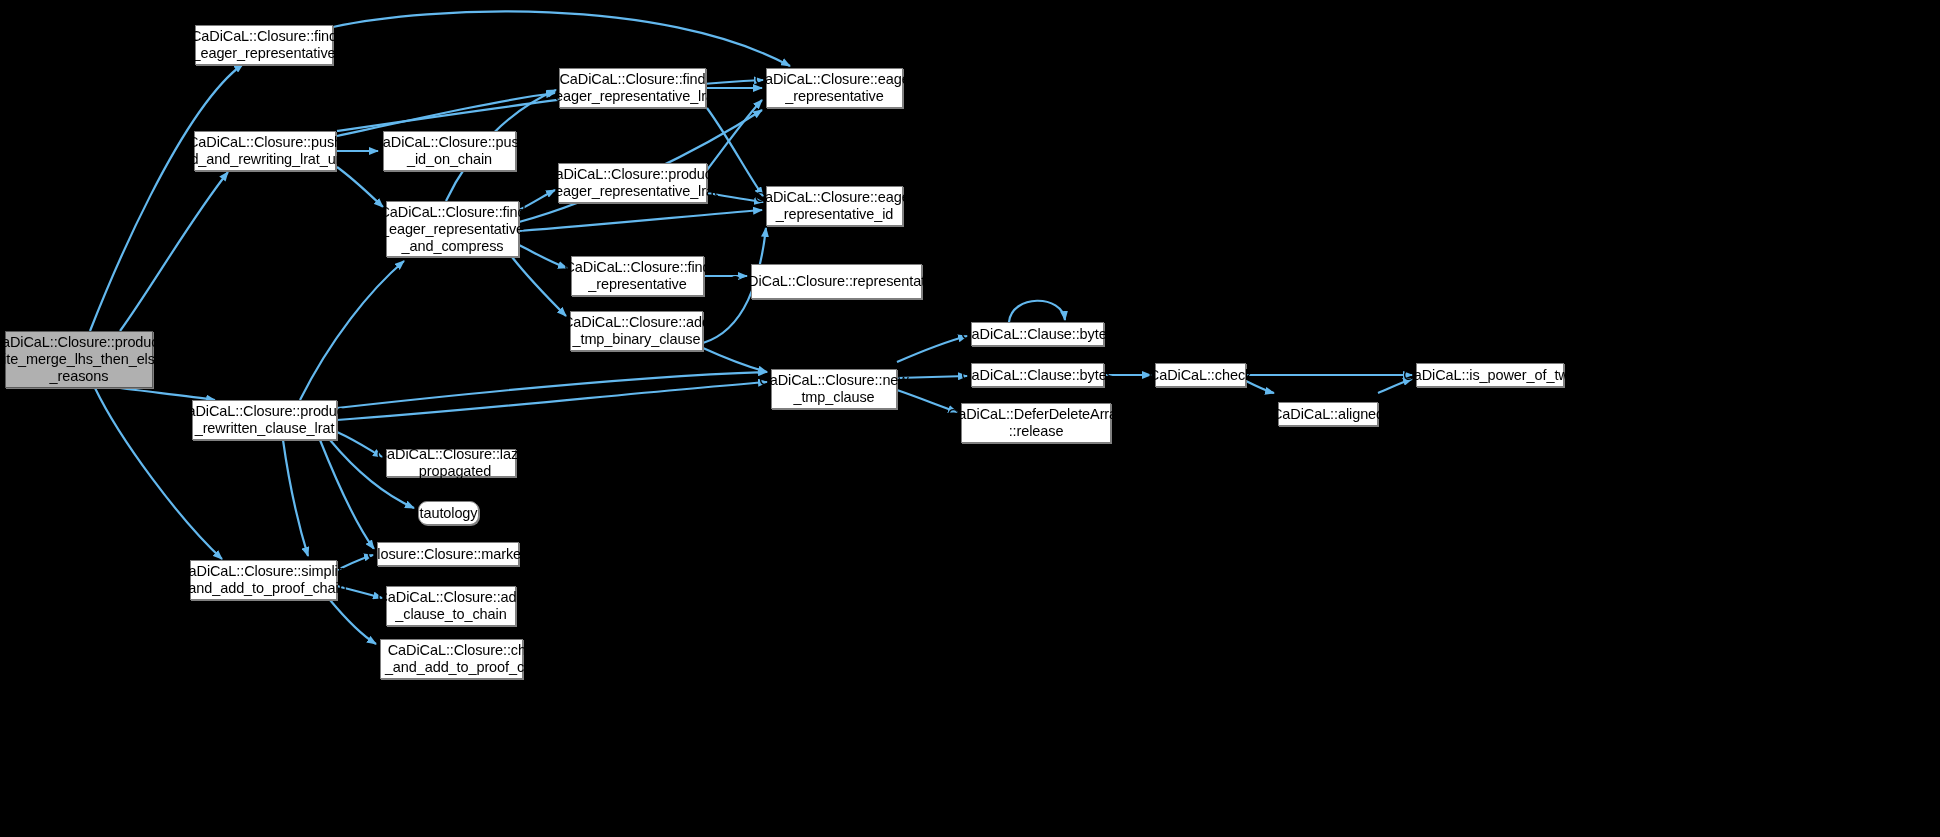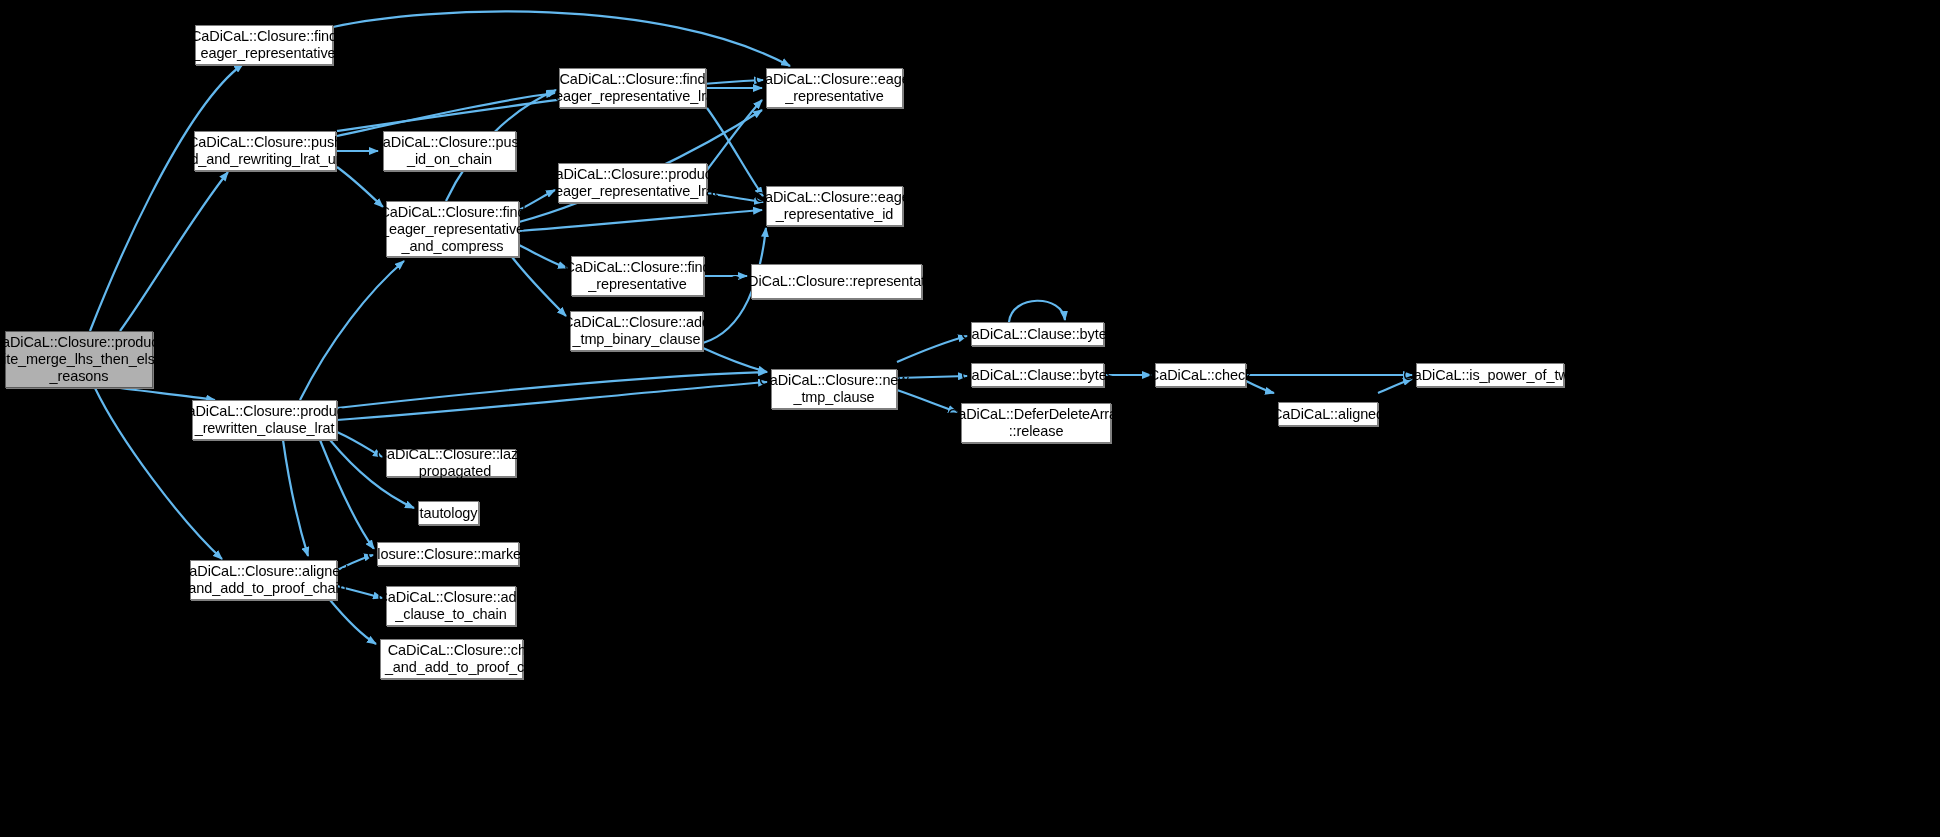--- a/index.html
+++ b/index.html
@@ -175,28 +175,28 @@
         <span>CaDiCaL::is_power_of_two</span>
       </div>
       <div class="node" style="left: 192px; top: 400px; width: 145px; height: 40px;">
         <span>CaDiCaL::Closure::produce
 _rewritten_clause_lrat</span>
       </div>
       <div class="node" style="left: 386px; top: 449px; width: 130px; height: 28px;">
         <span>CaDiCaL::Closure::lazy
 _propagated</span>
       </div>
-      <div class="node" style="left: 418px; top: 501px; width: 61px; height: 24px;">
+      <div class="node" style="left: 418px; top: 501px; width: 61px; height: 24px; border-radius: 9px;">
         <span>tautology</span>
       </div>
       <div class="node" style="left: 377px; top: 542px; width: 142px; height: 24px;">
         <span>Closure::Closure::marked</span>
       </div>
       <div class="node" style="left: 190px; top: 560px; width: 147px; height: 40px;">
-        <span>CaDiCaL::Closure::aligned
+        <span>CaDiCaL::Closure::simplify
 _and_add_to_proof_chain</span>
       </div>
       <div class="node" style="left: 386px; top: 586px; width: 130px; height: 40px;">
         <span>CaDiCaL::Closure::add
 _clause_to_chain</span>
       </div>
       <div class="node" style="left: 380px; top: 639px; width: 143px; height: 40px; padding-left: 36px;">
         <span>CaDiCaL::Closure::check
 _and_add_to_proof_chain</span>
       </div>

